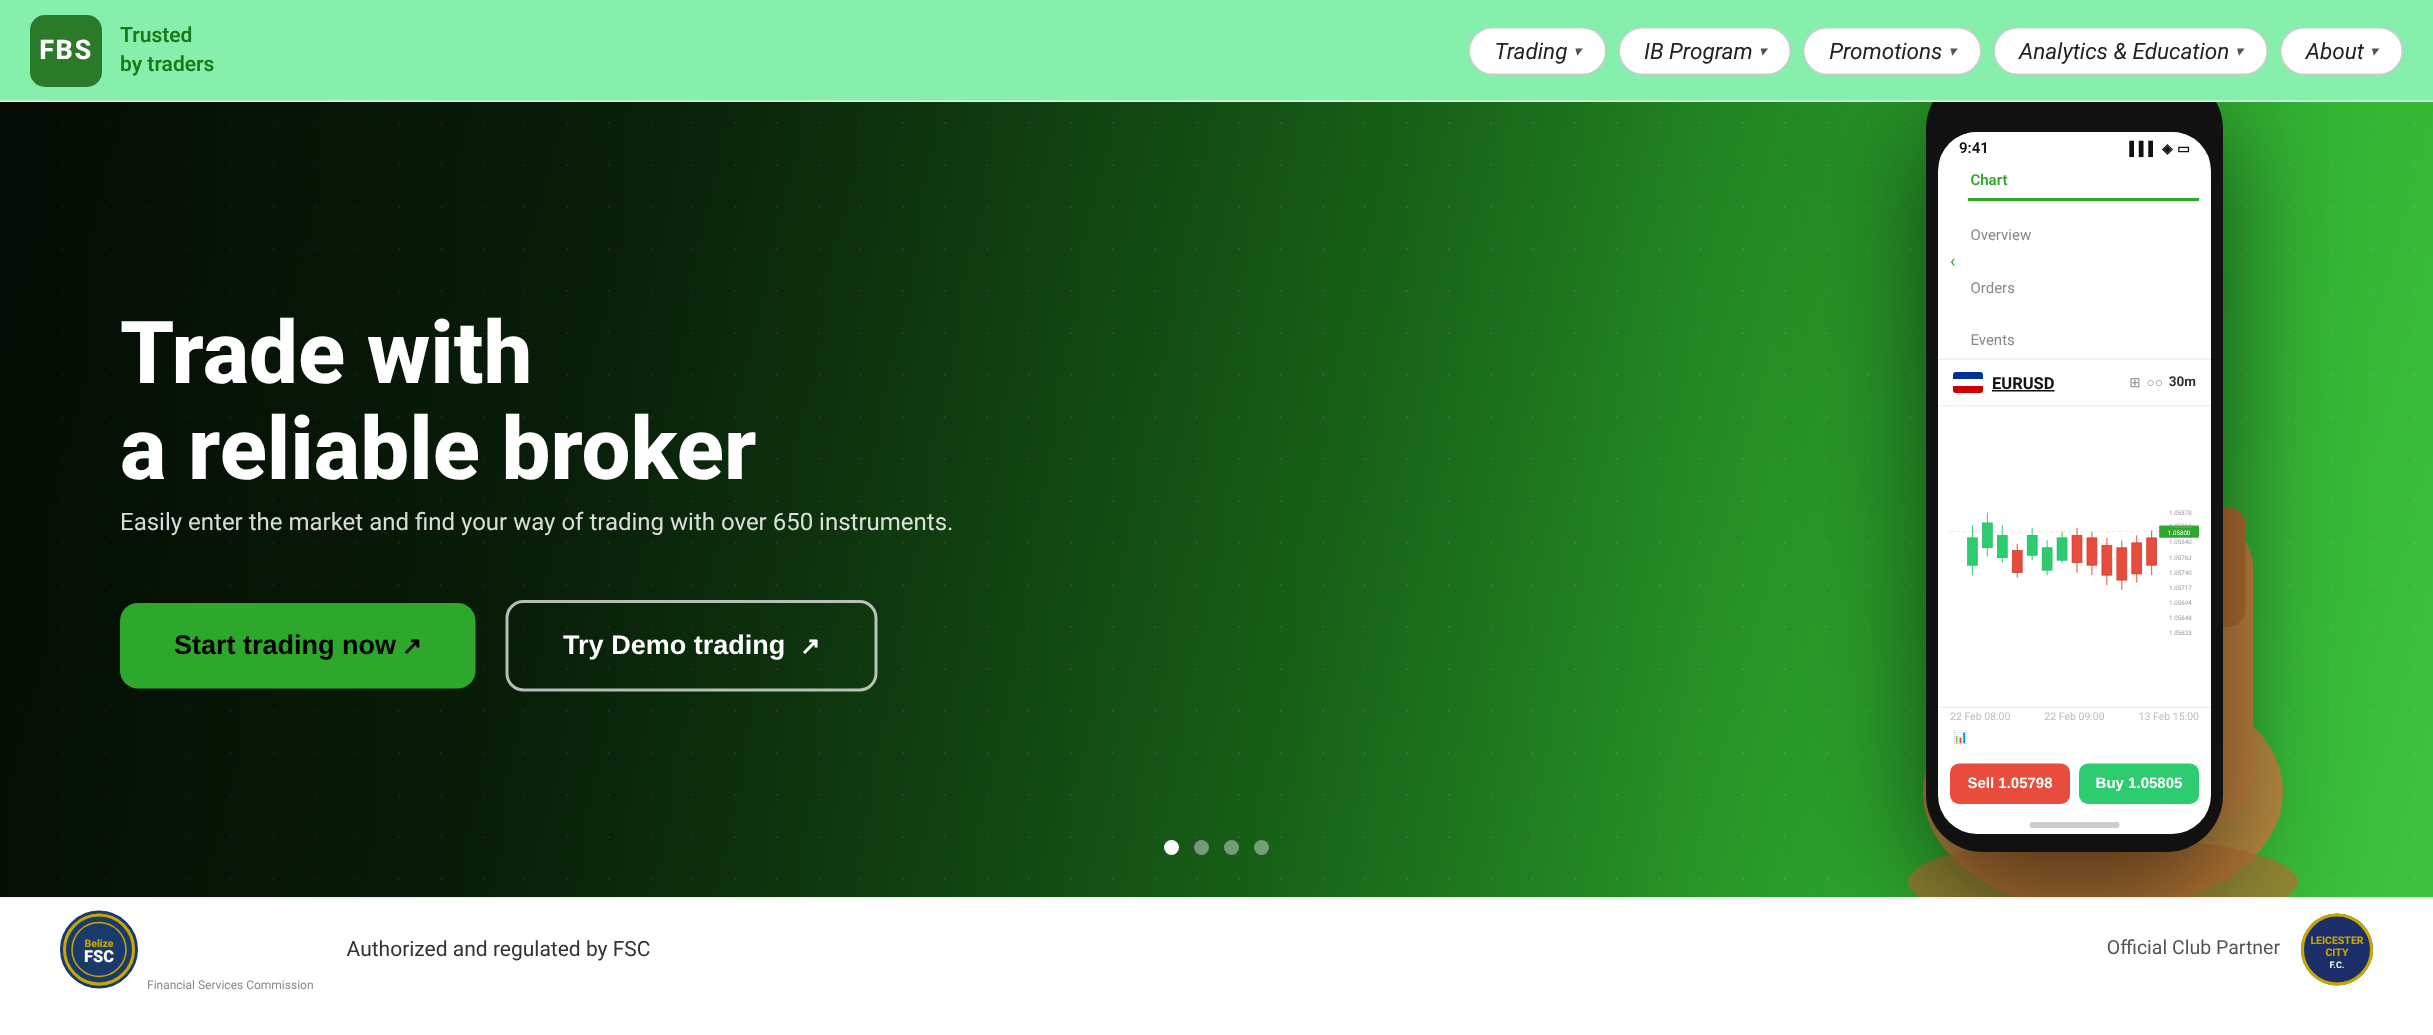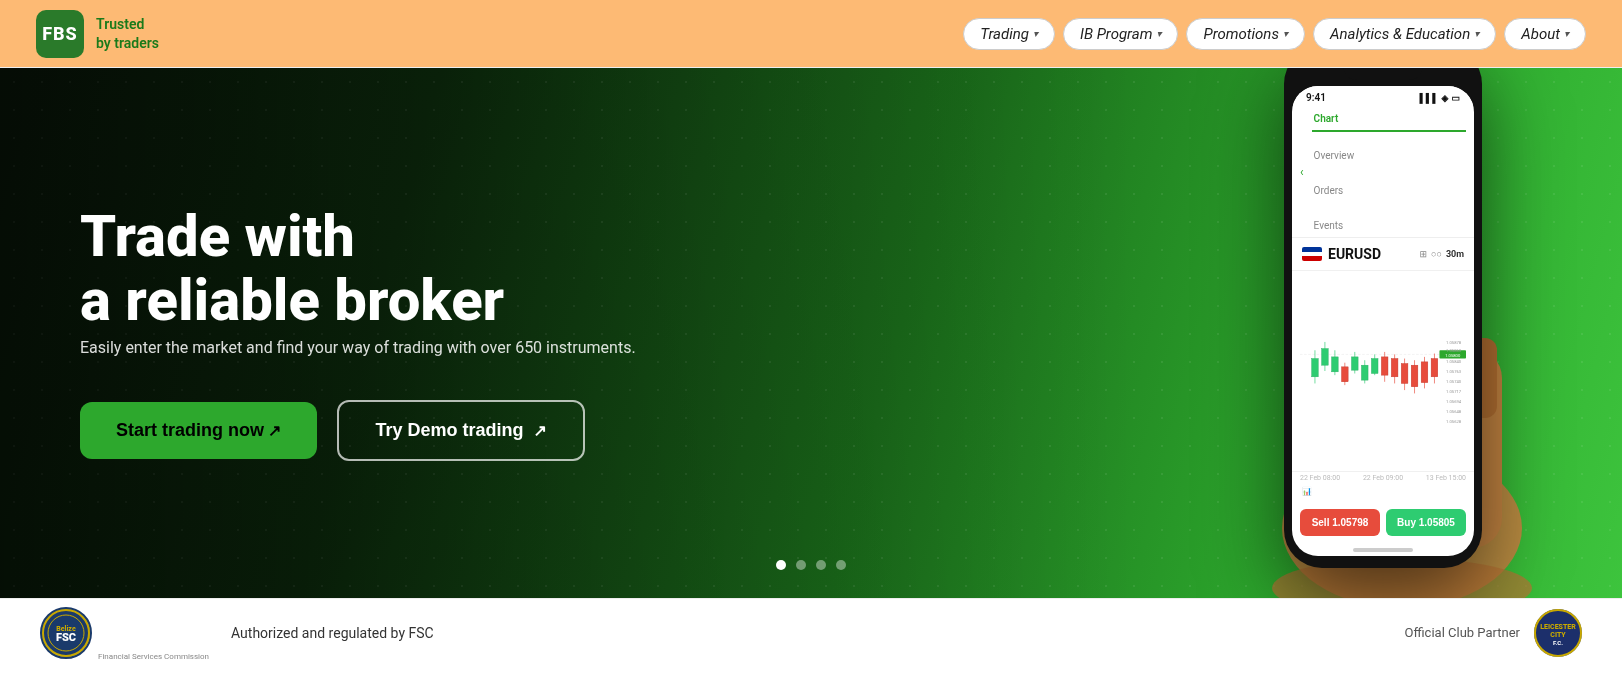--- a/index.html
+++ b/index.html
@@ -3,23 +3,23 @@
   <meta charset="utf-8">
   <style>
     * { margin: 0; padding: 0; box-sizing: border-box; }
     body { font-family: -apple-system, BlinkMacSystemFont, 'Segoe UI', Roboto, sans-serif; width: 1622px; overflow-x: hidden; background: #fff; }
 
     
     .header {
       display: flex;
       align-items: center;
       justify-content: space-between;
-      padding: 0 36px;
+      padding: 0 20px;
       height: 68px;
-      background: #fdba74;
+      background: #86efac;
       border-bottom: 1px solid #eee;
     }
     .logo-area {
       display: flex;
       align-items: center;
       gap: 12px;
     }
     .logo-box {
       width: 48px;
       height: 48px;
@@ -196,24 +196,25 @@
       font-weight: 600;
     }
     .phone-pair-row {
       display: flex;
       align-items: center;
       padding: 8px 10px;
       gap: 6px;
       border-bottom: 1px solid #f0f0f0;
     }
     .pair-name {
-      font-size: 14px;
+      font-size: 11px;
       font-weight: 700;
       color: #111;
       flex: 1;
+      text-decoration: underline;
     }
     .pair-tools {
       font-size: 9px;
       color: #888;
       display: flex;
       gap: 4px;
       align-items: center;
     }
     
     .chart-area {

